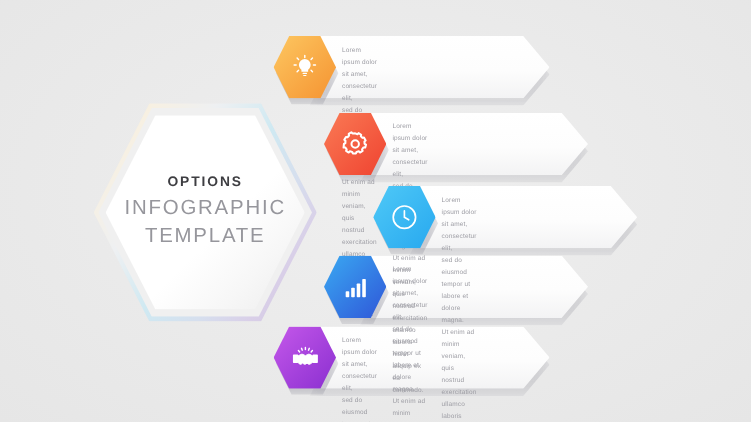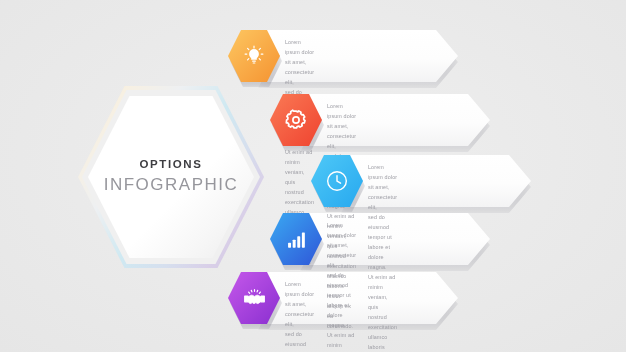--- a/index.html
+++ b/index.html
@@ -166,20 +166,21 @@
 <div id="stage">
 
   <div id="main-hex-wrap">
     <div id="main-hex-shadow"></div>
     <div id="main-hex-glow" class="hex-clip"></div>
     <div id="main-hex-inner"></div>
     <div id="main-hex-face"></div>
     <div id="main-hex-text">
       <div class="mh-line1">OPTIONS</div>
       <div class="mh-line2">INFOGRAPHIC</div>
+      <div class="mh-line3">TEMPLATE</div>
     </div>
   </div>
 
   <div id="rows-host">
       <div class="row" style="left: 0px; top: 30px;">
         <div class="ribbon-shadow" style="left: 258px; width: 200px;"></div>
         <div class="ribbon" style="left: 258px; width: 200px;"></div>
         <div class="ribbon-text" style="left: 285px;">Lorem ipsum dolor sit amet, consectetur elit,
 sed do eiusmod tempor ut labore et dolore magna.
 Ut enim ad minim veniam, quis nostrud exercitation

